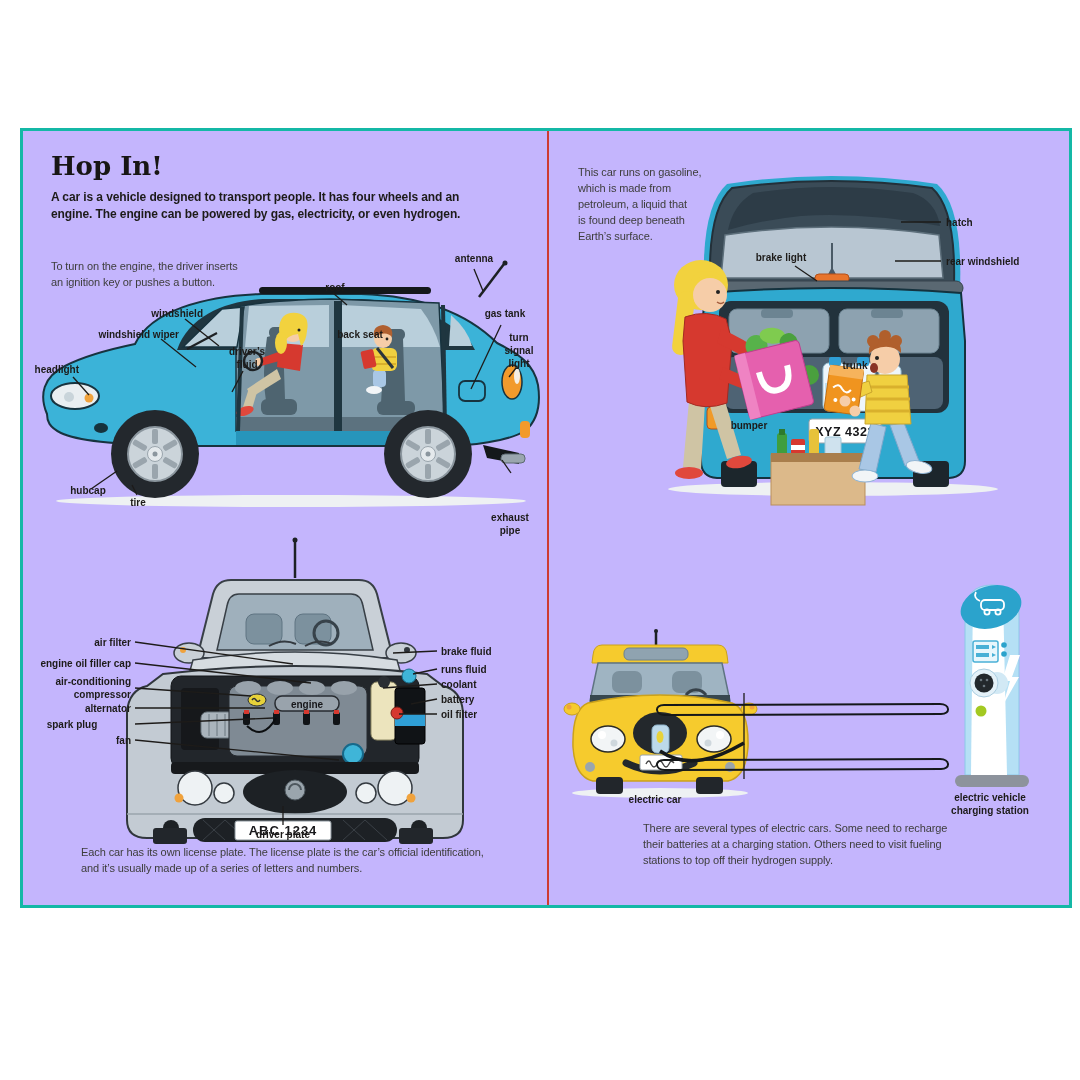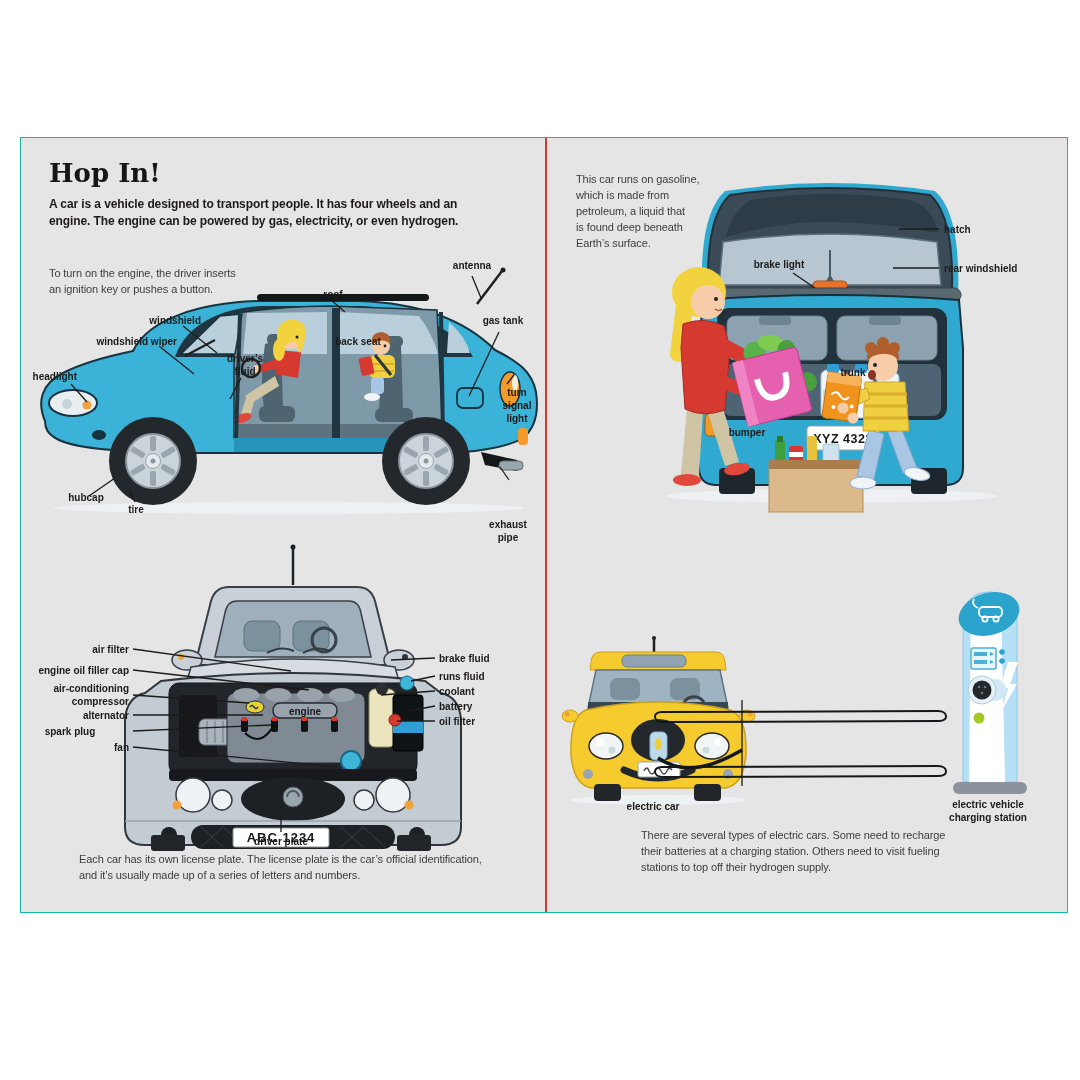--- a/index.html
+++ b/index.html
@@ -1,17 +1,17 @@
 <!DOCTYPE html>
 <html><head>
 <meta charset="utf-8">
 <style>
   html,body{margin:0;padding:0;background:#ffffff;}
   body{width:1080px;height:1080px;position:relative;font-family:"Liberation Sans",sans-serif;overflow:hidden;}
-  .spread{position:absolute;left:20px;top:137px;width:1046px;height:774px;background:#e5e5e5;border:1px solid #14b8a6;}
+  .spread{position:absolute;left:20px;top:128px;width:1046px;height:774px;background:#c4b5fd;border:3px solid #14b8a6;}
   .spine{position:absolute;left:524px;top:0;width:2px;height:774px;background:#ce3b31;}
   .title{position:absolute;font-family:"DejaVu Serif",serif;font-weight:700;font-size:26px;color:#181614;}
   .para{position:absolute;white-space:pre-line;font-size:11px;line-height:1.45;letter-spacing:-0.1px;color:#3d3d3b;}
   .para.bold{font-weight:700;color:#1d1b19;font-size:12px;}
   .fig{position:absolute;}
   .fig svg{position:absolute;left:0;top:0;overflow:visible;}
   .leads line{stroke:#1d1b19;stroke-width:1.3;}
   .lbl{position:absolute;font-size:10px;font-weight:700;color:#1d1b19;line-height:1.3;white-space:pre-line;}
   .lbl.r{text-align:right;}
   .lbl.c{text-align:center;}
@@ -147,21 +147,21 @@
     </svg>
     <div class="lbl c" style="left:408px;top:3px;width:70px;">antenna</div>
     <div class="lbl c" style="left:274px;top:32px;width:60px;">roof</div>
     <div class="lbl r" style="left:92px;top:58px;width:80px;">windshield</div>
     <div class="lbl r" style="left:18px;top:79px;width:130px;">windshield wiper</div>
     <div class="lbl r" style="left:-6px;top:114px;width:54px;">headlight</div>
     <div class="lbl c" style="left:187px;top:96px;width:58px;">driver’s
 fluid</div>
     <div class="lbl c" style="left:297px;top:79px;width:64px;">back seat</div>
     <div class="lbl c" style="left:442px;top:58px;width:64px;">gas tank</div>
-    <div class="lbl c" style="left:458px;top:82px;width:60px;margin-top:48px;">turn
+    <div class="lbl c" style="left:458px;top:82px;width:60px;">turn
 signal
 light</div>
     <div class="lbl c" style="left:448px;top:226px;width:62px;margin-top:36px;">exhaust
 pipe</div>
     <div class="lbl c" style="left:27px;top:235px;width:60px;">hubcap</div>
     <div class="lbl c" style="left:79px;top:247px;width:56px;">tire</div>
   </div>
 
   <div class="fig" style="left:20px;top:405px;width:500px;height:315px;">
     <svg class="art" width="500" height="315" viewBox="0 0 500 315">

